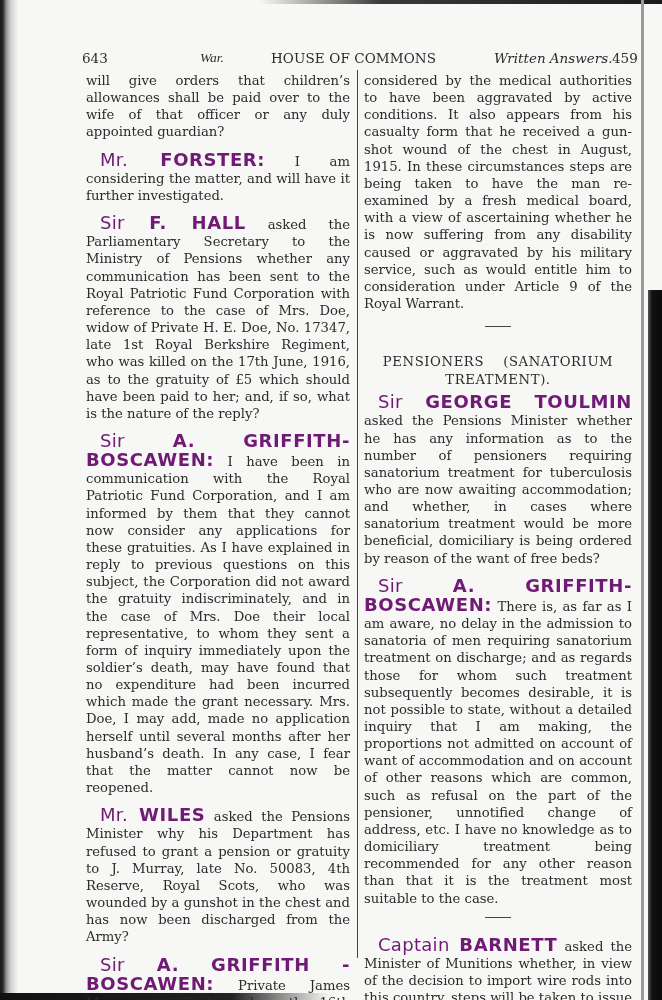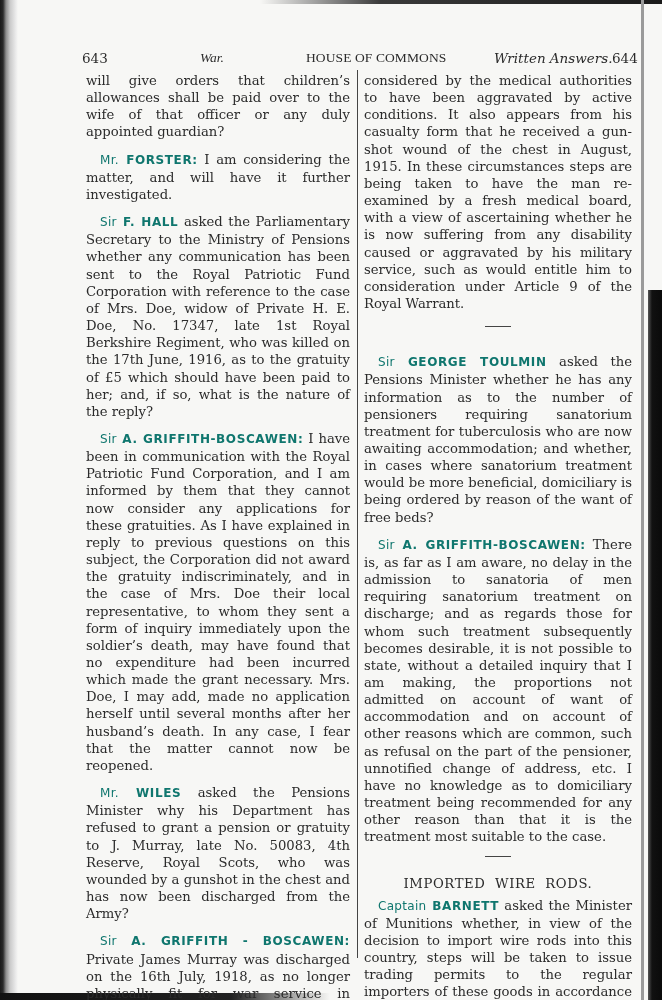--- a/index.html
+++ b/index.html
@@ -26,37 +26,37 @@
     background:linear-gradient(to right,#555 0,#111 4px,#0a0a0a 100%);
   }
   .scan-bottom {
     position:absolute; left:0; top:993px; width:330px; height:7px;
     background:linear-gradient(to right,#111,#222 70%,rgba(40,40,40,0));
   }
   .header { position:absolute; top:50px; left:0; width:608px; height:20px; font-size:13.5px; }
   .header span { position:absolute; top:0; white-space:nowrap; }
   .hdr-col-left { left:82px; }
   .hdr-topic { left:200px; font-style:italic;font-family:Liberation Serif, serif; }
-  .hdr-title { left:306px; letter-spacing:0.1px;font-family:Liberation Serif, serif; }
+  .hdr-title { left:271px; letter-spacing:0.1px; }
   .hdr-section { left:454px; font-style:italic;margin-left:40px; }
   .hdr-col-right { left:612px; }
   .divider {
     position:absolute; left:357px; top:70px; width:1px; height:888px; background:#444;
   }
   .col {
     position:absolute; top:72px; font-size:13.2px; line-height:17.15px;
   }
   .col-left { left:86px; width:264px; }
   .col-right { left:364px; width:268px; }
   .para { margin:0 0 10px 0; text-align:justify; text-align-last:left; hyphens:manual; }
   .para.indent { text-indent:14px; }
   .para.cont { text-indent:0; }
   .speaker {
     font-family:"DejaVu Sans","Liberation Sans",sans-serif;
-    font-weight:bold; font-size:12px; letter-spacing:0.6px; color:#0f766e;
+    font-weight:bold; font-size:18px; letter-spacing:0.6px; color:#701a75;
   }
   .speaker .hon { font-weight:normal; letter-spacing:0.3px; }
   .heading {
     text-align:center; margin:14px 0 4px 0; font-size:13.2px; letter-spacing:0.6px; line-height:18px;
   }
   .rule {
     width:26px; height:1px; background:#444; margin:14px auto 26px auto;
   }
 </style>
 </head>
@@ -66,21 +66,21 @@
 <div class="scan-top"></div>
 <div class="scan-right-line"></div>
 <div class="scan-right-bar"></div>
 <div class="scan-bottom"></div>
 
 <div class="header">
   <span class="hdr-col-left">643</span>
   <span class="hdr-topic">War.</span>
   <span class="hdr-title">HOUSE OF COMMONS</span>
   <span class="hdr-section">Written Answers.</span>
-  <span class="hdr-col-right">644</span>
+  <span class="hdr-col-right">459</span>
 </div>
 
 <div class="divider"></div>
 
 <div class="col col-left">
   <p class="para cont">
     <span>will give orders that children’s allowances shall be paid over to the wife of that officer or any duly appointed guardian?</span>
   </p>
   <p class="para indent">
     <span class="speaker"><span class="hon">Mr.</span> <span>FORSTER</span><span>:</span></span><span> I am considering the matter, and will have it further investigated.</span>
@@ -98,28 +98,29 @@
     <span class="speaker"><span class="hon">Sir</span> <span>A. GRIFFITH - BOSCAWEN</span><span>:</span></span><span> Private James Murray was discharged on the 16th July, 1918, as no longer physically fit for war service in consequence of amputation of the right forearm, the result of an accident in civil life, while he belonged to Class “W” of the Army Reserve.  As this disablement was in no way connected with military service, his claim to pension was rejected.  It appears, however, that prior to his transfer to Class “W” of the Reserve, Private Murray was examined by a medical board on 23rd February, 1918, and was found to be suffering from disordered action of the heart, which was</span>
   </p>
 </div>
 
 <div class="col col-right">
   <p class="para cont">
     <span>considered by the medical authorities to have been aggravated by active conditions.  It also appears from his casualty form that he received a gun-shot wound of the chest in August, 1915.  In these circumstances steps are being taken to have the man re-examined by a fresh medical board, with a view of ascertaining whether he is now suffering from any disability caused or aggravated by his military service, such as would entitle him to consideration under Article 9 of the Royal Warrant.</span>
   </p>
   <div class="rule"></div>
 
+  <div class="heading">
+    <div style="white-space:pre;">PENSIONERS    (SANATORIUM</div>
+    <div>TREATMENT).</div>
+  </div>
   <p class="para indent">
     <span class="speaker"><span class="hon">Sir</span> <span>GEORGE TOULMIN</span></span><span> asked the Pensions Minister whether he has any information as to the number of pensioners requiring sanatorium treatment for tuberculosis who are now awaiting accommodation; and whether, in cases where sanatorium treatment would be more beneficial, domiciliary is being ordered by reason of the want of free beds?</span>
   </p>
   <p class="para indent">
     <span class="speaker"><span class="hon">Sir</span> <span>A. GRIFFITH-BOSCAWEN</span><span>:</span></span><span> There is, as far as I am aware, no delay in the admission to sanatoria of men requiring sanatorium treatment on discharge; and as regards those for whom such treatment subsequently becomes desirable, it is not possible to state, without a detailed inquiry that I am making, the proportions not admitted on account of want of accommodation and on account of other reasons which are common, such as refusal on the part of the pensioner, unnotified change of address, etc.  I have no knowledge as to domiciliary treatment being recommended for any other reason than that it is the treatment most suitable to the case.</span>
   </p>
   <div class="rule" style="margin:8px auto 18px auto;"></div>
 
-  <div class="heading" style="margin-top:0;">
-    <div style="white-space:pre;">IMPORTED  WIRE  RODS.</div>
-  </div>
   <p class="para indent">
     <span class="speaker"><span class="hon">Captain</span> <span>BARNETT</span></span><span> asked the Minister of Munitions whether, in view of the decision to import wire rods into this country, steps will be taken to issue trading permits to the regular importers of these goods in accordance with the principles laid down by the London Chamber of Commerce and the Commercial Committee of the House of Commons and approved by the Prime Minister in a letter to the former body dated 1st July?</span>
   </p>
 
 </div>
 
 </body></html>

